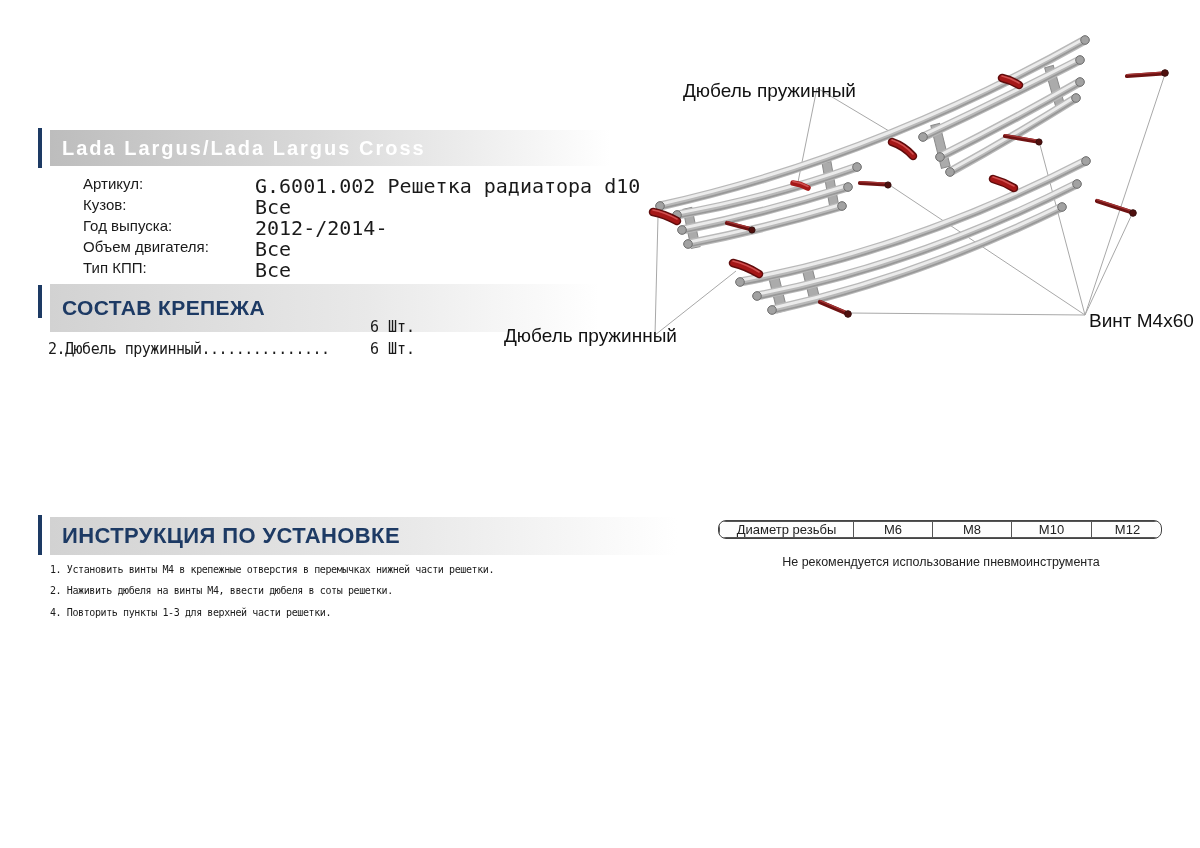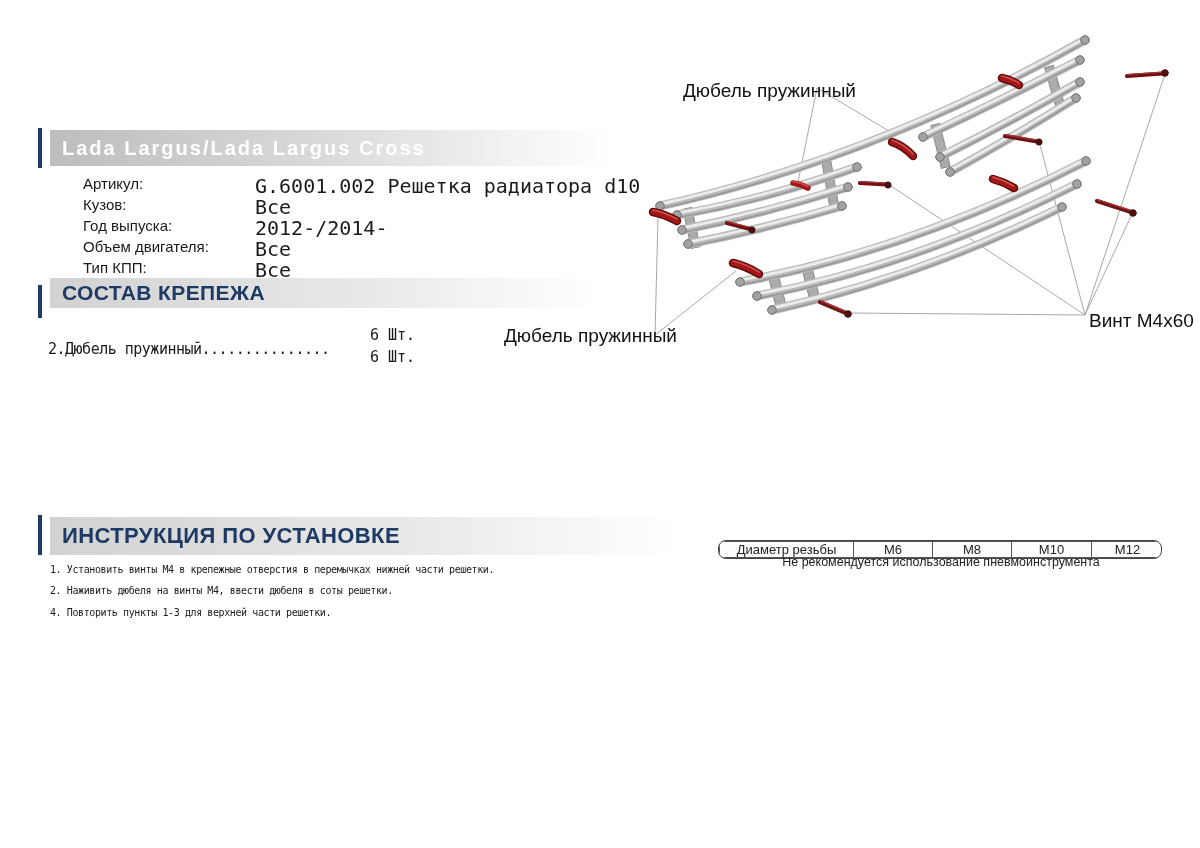--- a/index.html
+++ b/index.html
@@ -8,43 +8,43 @@
   .mono{font-family:"DejaVu Sans Mono",monospace;}
 
   
   .accent{position:absolute;width:4px;background:#1d3a64;}
   .band{position:absolute;left:50px;display:flex;align-items:center;}
   .band-title{top:130px;width:590px;height:36px;
       background:linear-gradient(to right,#bdbdbd 0%,#d9d9d9 45%,#ffffff 95%);}
   .band-title .band-text{color:#ffffff;font-weight:bold;font-size:20px;letter-spacing:2px;padding-left:12px;}
   .band-sec{background:linear-gradient(to right,#d2d2d2 0%,#e9e9e9 55%,#ffffff 95%);}
   .band-sec .band-text{color:#1d3a64;font-weight:bold;padding-left:12px;}
-  .band-fasteners{top:278px;width:578px;height:30px;}
+  .band-fasteners{top:284px;width:578px;height:48px;}
   .band-fasteners .band-text{font-size:21px;letter-spacing:0.4px;}
   .band-install{top:517px;width:660px;height:38px;}
   .band-install .band-text{font-size:22px;letter-spacing:0.4px;}
 
   
   .specs{position:absolute;left:45px;top:175px;}
   .spec-row{position:relative;height:21px;font-size:15px;margin-left:38px;}
   .spec-label{color:#1a1a1a;}
   .spec-value{position:absolute;left:172px;top:-1px;font-size:20px;white-space:nowrap;}
 
   
   .fastener-list{position:absolute;left:48px;top:318px;}
   .fastener-row{position:relative;height:22px;font-size:15px;letter-spacing:-0.5px;white-space:nowrap;}
-  .fastener-qty{position:absolute;left:322px;top:8px;letter-spacing:0;}
+  .fastener-qty{position:absolute;left:322px;top:0;letter-spacing:0;}
 
   
   .steps{position:absolute;left:50px;top:564px;}
   .step{height:21.4px;font-size:10px;letter-spacing:-0.4px;white-space:nowrap;}
 
   
   .torque-wrap{position:absolute;left:718px;top:520px;width:444px;border:1.5px solid #444;
-      border-radius:8px;overflow:hidden;background:#fdfdfd;box-sizing:border-box;margin-top:20px;}
+      border-radius:8px;overflow:hidden;background:#fdfdfd;box-sizing:border-box;}
   .torque-wrap table{border-collapse:collapse;width:100%;table-layout:fixed;}
   .torque-wrap td{border:1px solid #555;font-size:13px;text-align:center;height:15px;
       padding:0;color:#222;font-family:"Liberation Sans",sans-serif;}
   .torque-note{position:absolute;left:718px;top:555px;width:446px;text-align:center;
       font-size:12.5px;color:#222;}
 
   
   .diagram{position:absolute;left:630px;top:10px;}
   .dg-label{position:absolute;font-size:19px;color:#111;white-space:nowrap;text-align:right;}
   .lbl-dowel-top{left:683px;top:80px;}

